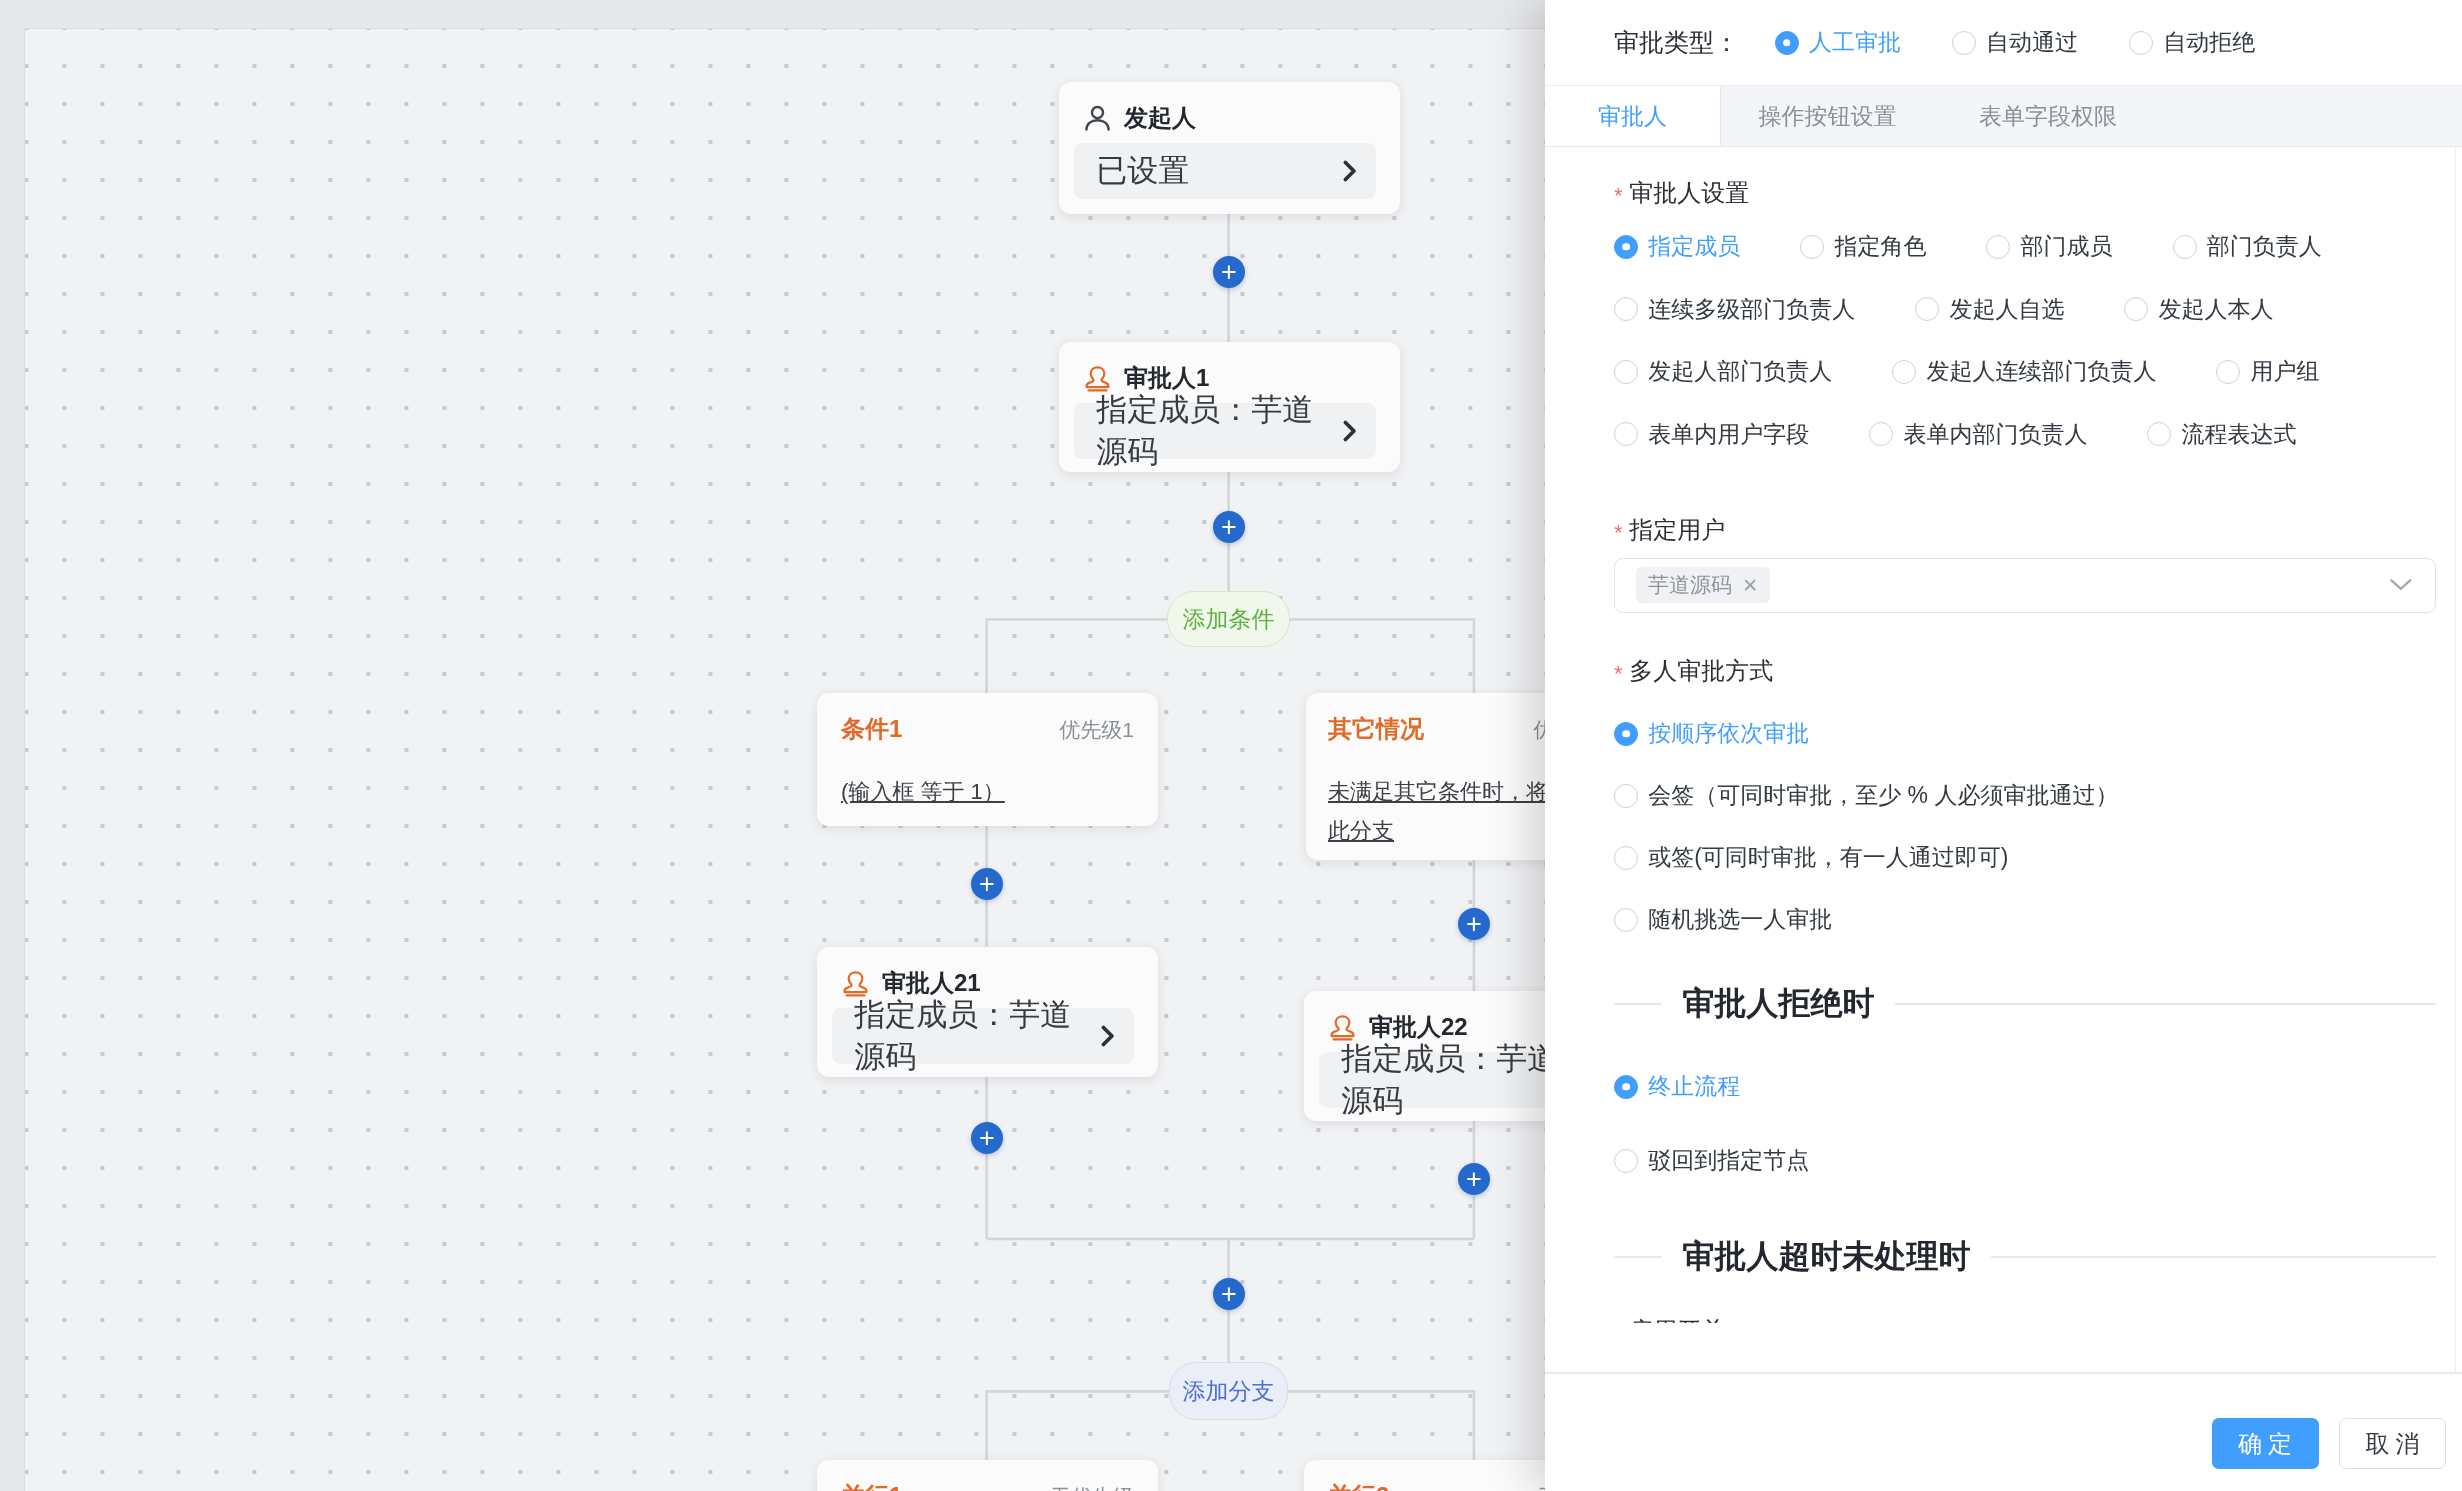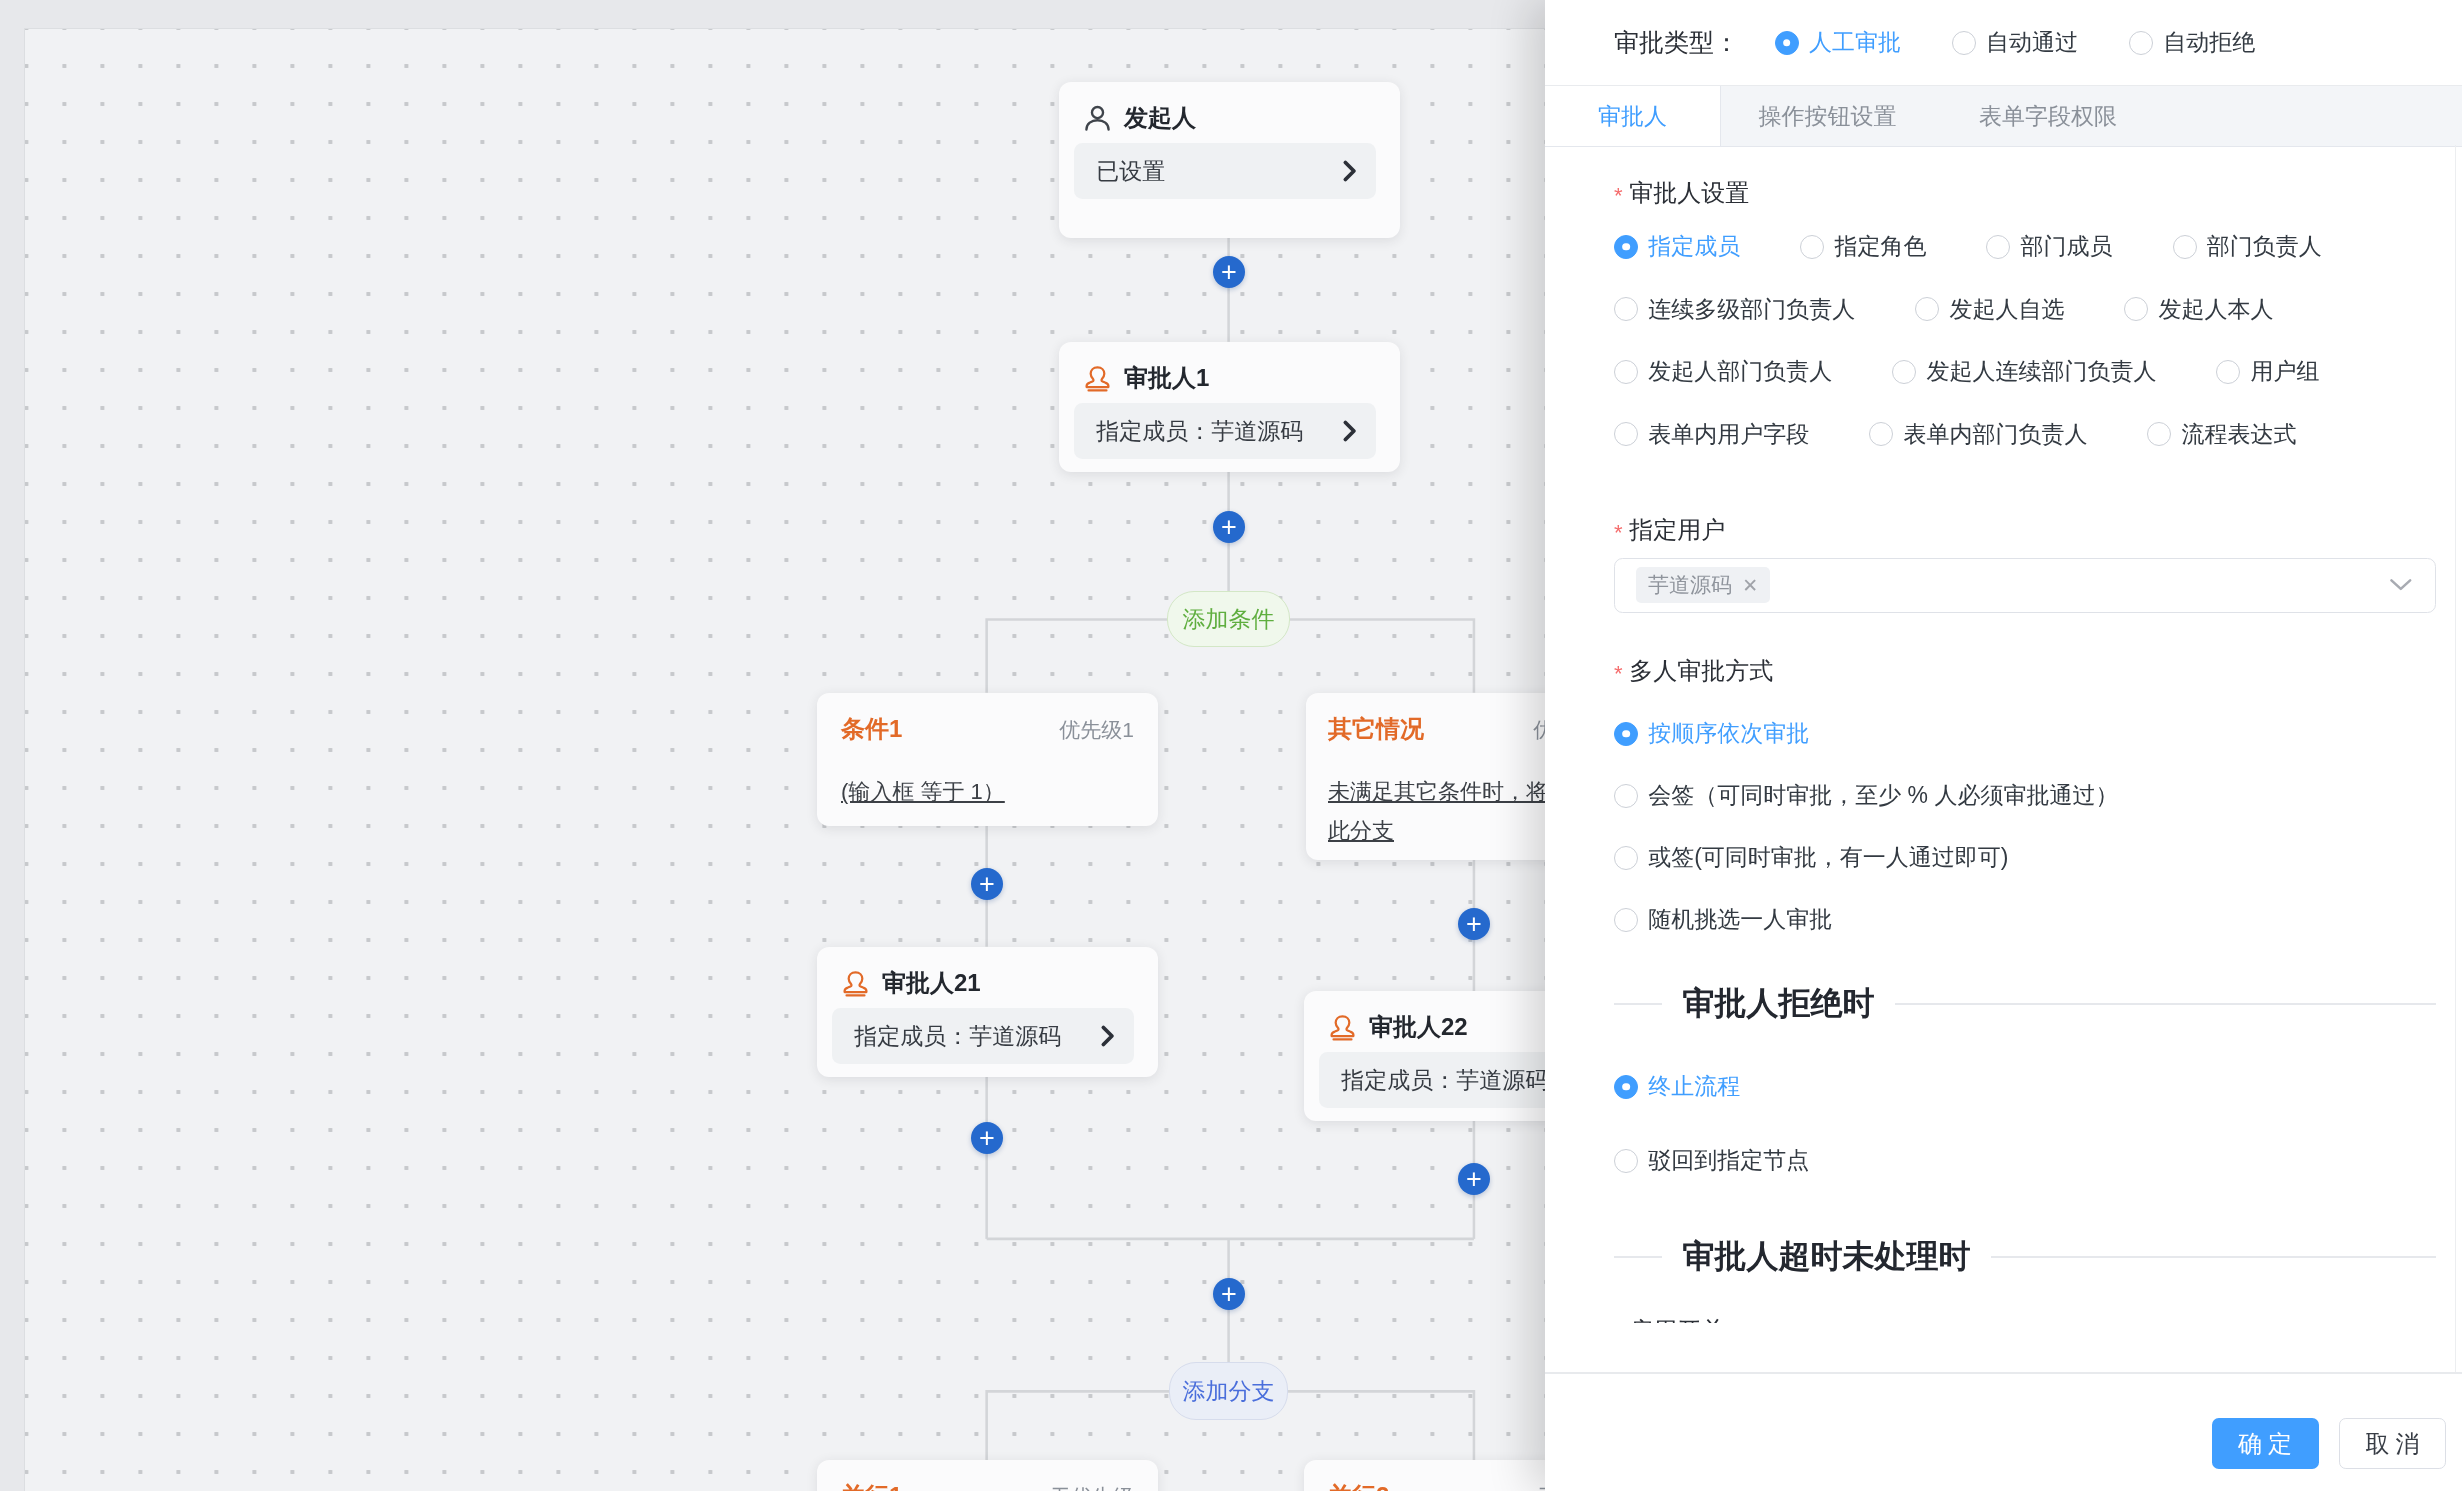--- a/index.html
+++ b/index.html
@@ -10,21 +10,21 @@
     background-image:radial-gradient(#c7c9cc 2.1px,transparent 2.3px);
     background-size:38px 38px;background-position:20.4px 18px;
     border-left:0.9px solid #dcdee1;border-top:0.9px solid #dcdee1;}
   .connectors{position:absolute;left:0;top:0;}
   .node{position:absolute;background:#fbfbfc;border-radius:12px;
     box-shadow:0 2.6px 12px rgba(40,44,52,.10);box-sizing:border-box;padding:20.4px 24px;}
   .node-title-row{display:flex;align-items:center;gap:12px;height:32px;}
   .node-title{font-size:24px;font-weight:700;color:#23272e;}
   .node-box{position:absolute;left:15.3px;right:24px;top:61px;height:56px;background:#eff1f3;
     border-radius:8.5px;display:flex;align-items:center;padding:0 19px 0 22px;box-sizing:border-box;}
-  .node-box-text{font-size:23px;color:#363b42;flex:1;}
+  .node-box-text{font-size:31px;color:#363b42;flex:1;}
   .cond-head{display:flex;align-items:baseline;justify-content:space-between;}
   .cond-title{font-size:24px;font-weight:700;color:#e26a28;}
   .cond-priority{font-size:21px;color:#8a9099;}
   .cond-body{margin-top:27px;font-size:22px;color:#3c4046;line-height:39px;text-decoration:underline;}
   .pill{position:absolute;display:flex;align-items:center;justify-content:center;
     border-radius:27px;font-size:23px;box-sizing:border-box;}
   .pill-cond{left:1166px;top:590px;width:123px;height:56px;background:#f0f8ec;
     border:1.7px solid #d3e7c6;color:#5fae3f;}
   .pill-branch{left:1168px;top:1361px;width:119px;height:58px;background:#eaeef7;
     border:1.7px solid #d6dcec;color:#4a6edb;}
@@ -88,21 +88,21 @@
       <path d="M1157 968 V1110"></path>
       <path d="M1729 1008 V1162"></path>
       <path d="M1157 1262 V1453"></path>
       <path d="M1729 1314 V1453"></path>
       <path d="M1157 1453 H1729"></path>
       <path d="M1441 1453 V1599"></path>
       <path d="M1157 1713 V1632 H1729 V1713"></path>
     </g>
   </svg>
 
-  <div class="node" style="left:1034px;top:53px;width:341px;height:156px;">
+  <div class="node" style="left:1034px;top:53px;width:341px;height:132px;">
     <div class="node-title-row">
       <svg width="29" height="29" viewBox="0 0 34 34">
         <g stroke="#3f444b" stroke-width="2.8" fill="none" stroke-linecap="round">
           <circle cx="17" cy="10" r="6.5"></circle>
           <path d="M4 30 c0-7 6-11 13-11 s13 4 13 11"></path>
         </g>
       </svg>
       <span class="node-title">发起人</span>
     </div>
     <div class="node-box">

